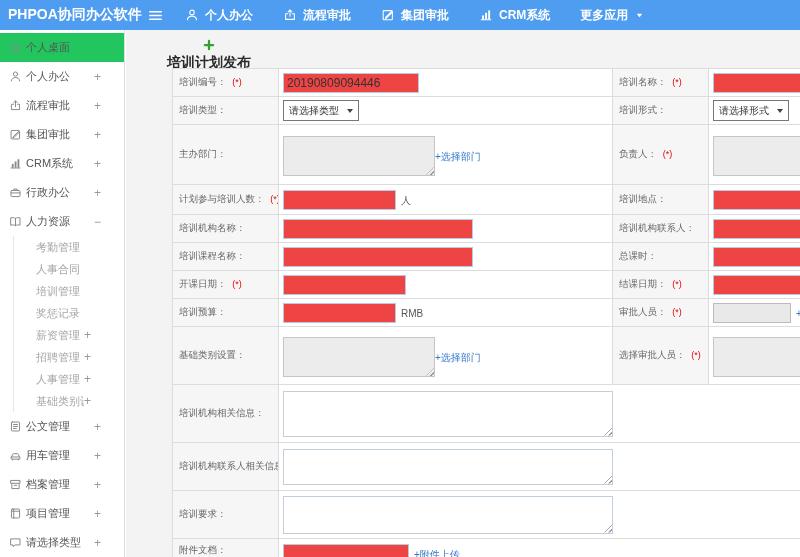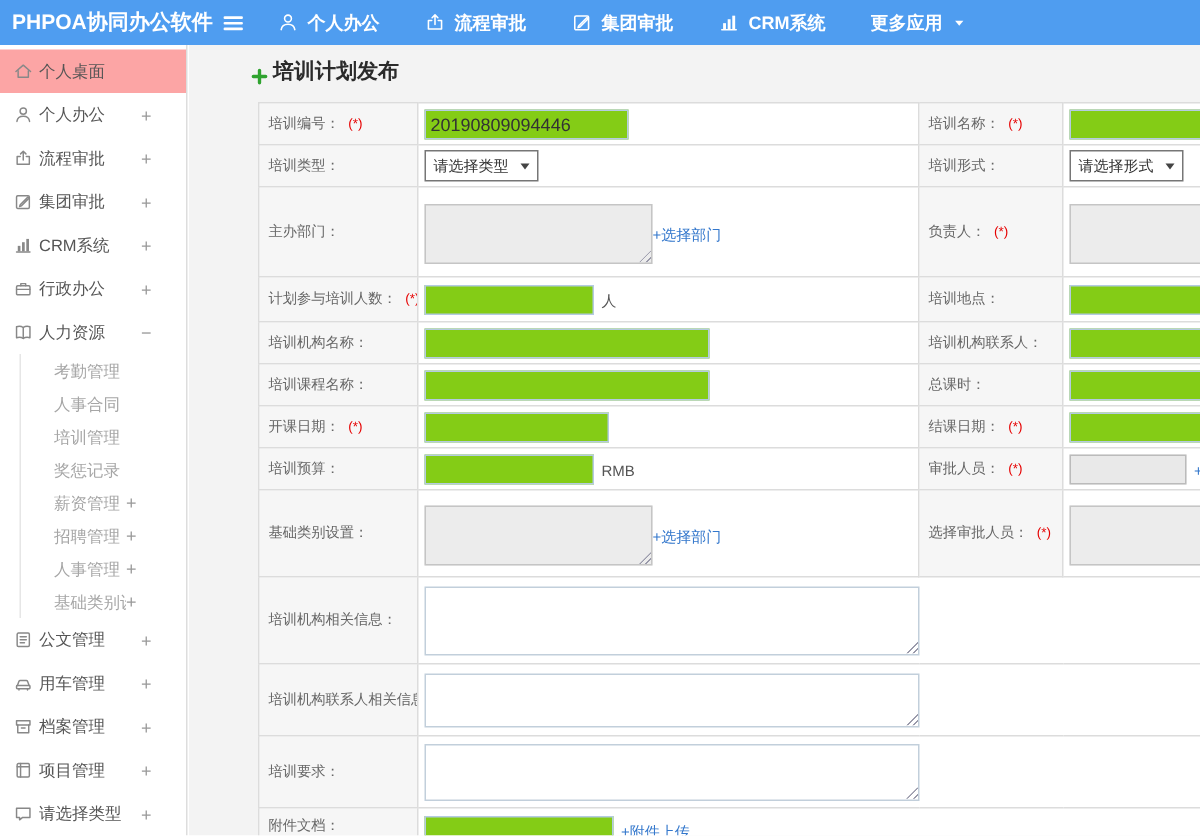--- a/index.html
+++ b/index.html
@@ -12,40 +12,40 @@
   .logo{font-size:14px;font-weight:bold;padding-left:8px;width:132px;white-space:nowrap;}
   .menu-btn{display:flex;align-items:center;margin:0 8px;cursor:pointer;}
   .topnav{display:flex;align-items:center;margin-left:14px;gap:30px;}
   .tn-item{display:flex;align-items:center;gap:6px;font-size:12px;color:#fff;
            font-weight:bold;text-decoration:none;cursor:pointer;}
   
   .sidebar{position:absolute;left:0;top:30px;width:125px;height:527px;background:#fff;
            border-right:1px solid #ddd;box-sizing:border-box;padding-top:3px;overflow:hidden;}
   .sb-item{display:flex;align-items:center;height:29px;padding:0 9px;font-size:11px;
            color:#555;cursor:pointer;white-space:nowrap;}
-  .sb-item.active{background:#fca5a5;}
+  .sb-item.active{background:#22c55e;}
   .sb-icon{display:flex;width:17px;color:#888;flex:none;}
   .sb-label{flex:1;overflow:hidden;}
   .sb-exp{color:#999;font-size:12px;margin-right:14px;}
   .sb-sub{margin-left:13px;border-left:1px solid #e6e6e6;}
   .sb-sub .sb-item{height:22px;color:#a6a6a6;padding-left:22px;}
   .sb-sub .sb-exp{margin-right:24px;}
   
   .main{position:absolute;left:126px;top:30px;width:674px;height:527px;background:#f3f3f3;overflow:hidden;}
-  .title-row{position:absolute;left:41px;top:9px;display:flex;align-items:flex-end;gap:3px;}
+  .title-row{position:absolute;left:41px;top:9px;display:flex;align-items:center;gap:3px;flex-direction:column;}
   .title{font-size:14px;font-weight:bold;color:#2b2b2b;margin:0;}
   .form-clip{position:absolute;left:46px;top:38px;width:628px;height:541px;overflow:hidden;}
   table.form{border-collapse:collapse;table-layout:fixed;width:905px;background:#fff;}
   table.form td{border:1px solid #dcdcdc;vertical-align:middle;}
   td.lbl{background:#f6f6f6;font-size:9.5px;color:#666;padding-left:6px;
          white-space:nowrap;overflow:hidden;}
   td.val{background:#fff;padding-left:4px;}
   tr.last td{vertical-align:top;padding-top:5px;}
   .ti{height:18px;border:1px solid #b4cbe2;font-size:12px;padding:0 3px;color:#333;
-      background:#84cc16;vertical-align:middle;box-sizing:content-box;}
+      background:#ef4444;vertical-align:middle;box-sizing:content-box;}
   .ti.gray{background:#e9e9e9;border-color:#bbb;}
   .sel{display:inline-flex;align-items:center;height:19px;border:1px solid #767676;
        background:#fff;padding:0 5px;font-size:10px;color:#333;gap:8px;cursor:pointer;}
   .sel-caret{width:0;height:0;border:3.5px solid transparent;border-top:4.5px solid #444;margin-top:4px;}
   .ta{display:inline-block;position:relative;background:#ececec;border:1px solid #c5c5c5;
       vertical-align:middle;box-sizing:border-box;}
   .ta.white{background:#fff;border-color:#c2cfdb;}
   .handle{position:absolute;right:0;bottom:0;width:8px;height:8px;
           background:repeating-linear-gradient(-45deg,transparent 0 2px,#99a 2px 3px);
           clip-path:polygon(100% 0,100% 100%,0 100%);cursor:nwse-resize;}

